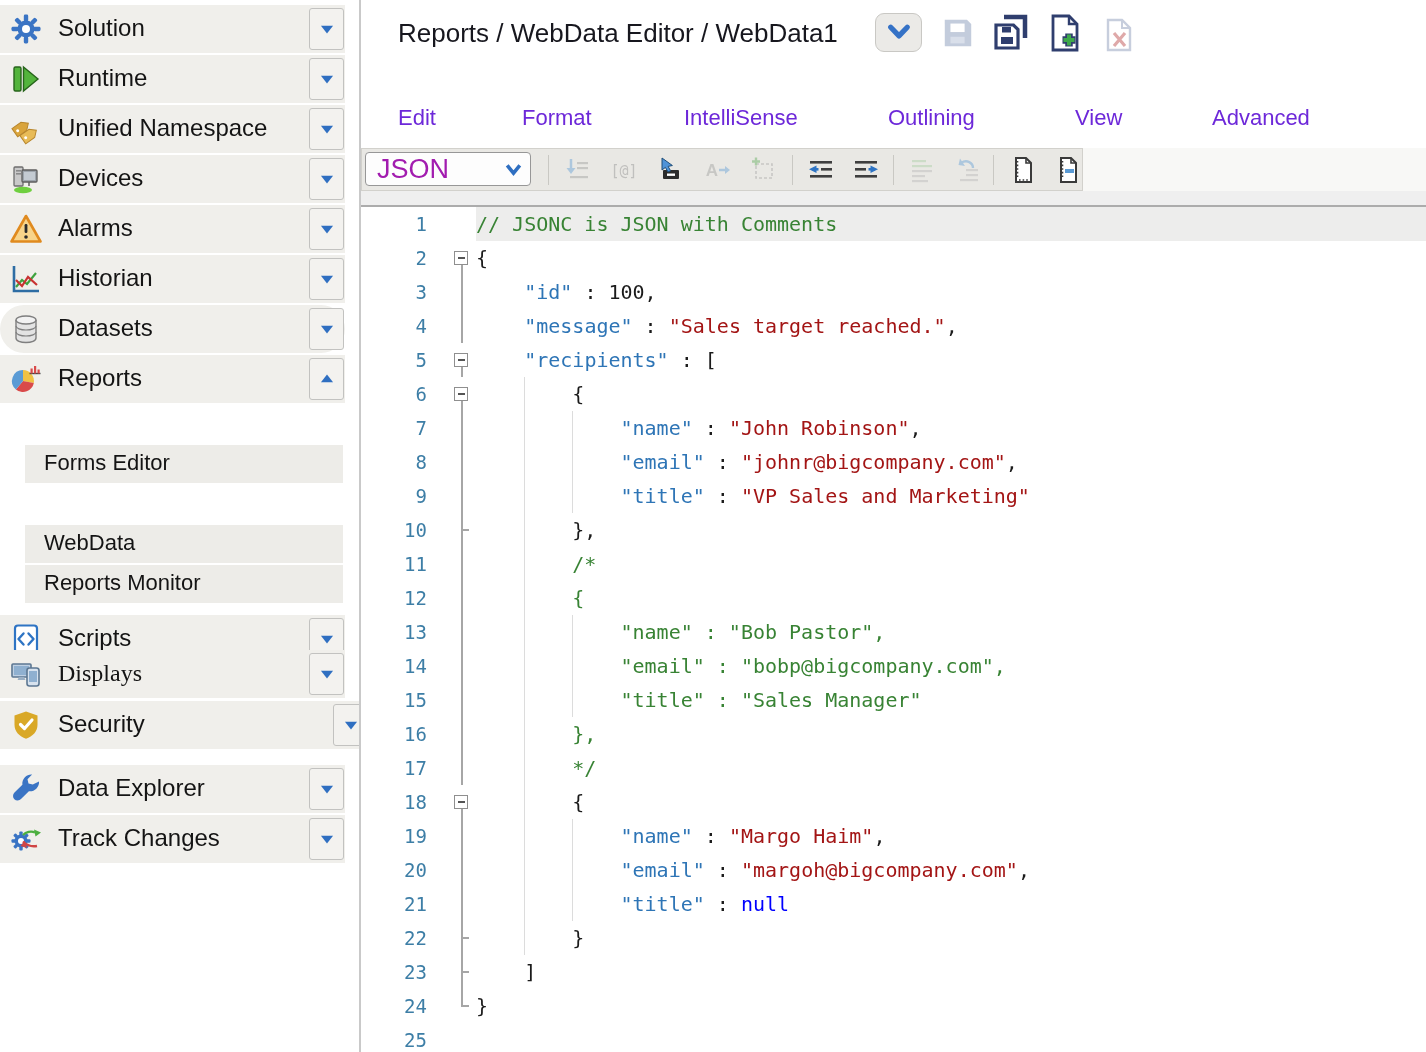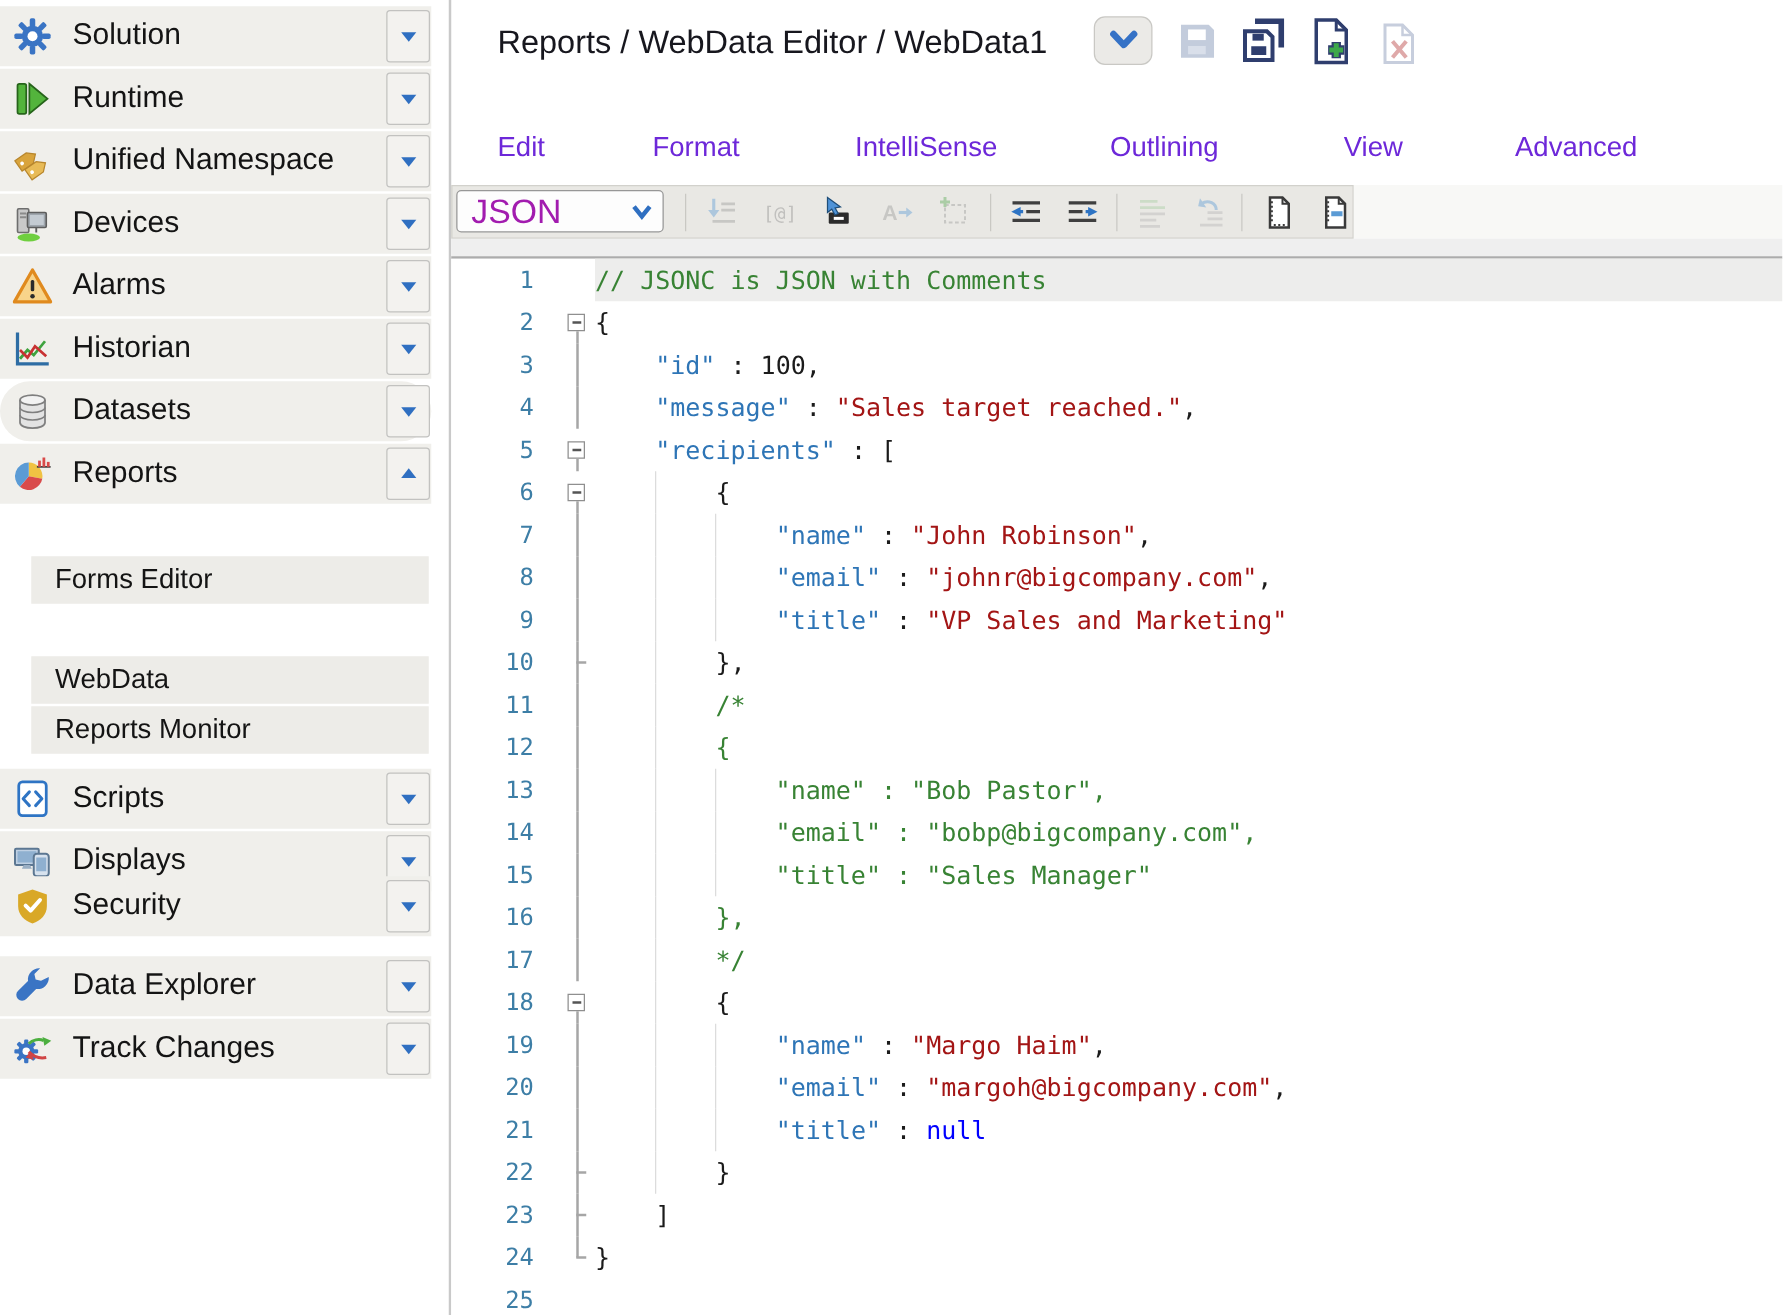--- a/index.html
+++ b/index.html
@@ -222,36 +222,36 @@
             <rect x="5" y="2.5" width="22" height="27" rx="3" fill="#fff" stroke="#2E74C4" stroke-width="2.2"></rect>
             <path d="M13.5 10.5L8.5 16l5 5.5M18.5 10.5l5 5.5-5 5.5" fill="none" stroke="#2E74C4" stroke-width="2.4" stroke-linecap="round" stroke-linejoin="round"></path>
           </svg></span>
         <span class="s-label">Scripts</span>
         <button class="dd-small">
           <svg viewBox="0 0 20 20">
             <path d="M4.5 7h11L10 14z" fill="#2F6FC1"></path>
           </svg>
         </button>
       </div>
-      <div class="side-row" style="top: 665px;">
+      <div class="side-row" style="top: 650px; font-family: Liberation Serif, serif;">
         <span class="s-icon"><svg viewBox="0 0 32 32">
             <rect x="2" y="6" width="19" height="13" rx="1" fill="#BFD0E3" stroke="#5C7792" stroke-width="1.6"></rect>
             <rect x="4" y="8" width="15" height="9" fill="#8FB0D0"></rect>
             <path d="M9 19l-1.5 3h8L14 19" fill="#9AAFC4"></path>
             <rect x="17" y="10" width="12" height="18" rx="2.5" fill="#D7E2EE" stroke="#5C7792" stroke-width="1.6"></rect>
             <rect x="19" y="13" width="8" height="11" fill="#8FB0D0"></rect>
           </svg></span>
         <span class="s-label">Displays</span>
         <button class="dd-small">
           <svg viewBox="0 0 20 20">
             <path d="M4.5 7h11L10 14z" fill="#2F6FC1"></path>
           </svg>
         </button>
       </div>
-      <div class="side-row" style="top: 701px;">
+      <div class="side-row" style="top: 701px; padding-left: 24px;">
         <span class="s-icon"><svg viewBox="0 0 32 32">
             <path d="M16 2.5l11.5 4v9.2c0 7-4.8 11.6-11.5 14-6.7-2.4-11.5-7-11.5-14V6.5z" fill="#D9A827"></path>
             <path d="M10.5 15.5l4 4 7.5-8.5" fill="none" stroke="#fff" stroke-width="3.2" stroke-linecap="round" stroke-linejoin="round"></path>
           </svg></span>
         <span class="s-label">Security</span>
         <button class="dd-small">
           <svg viewBox="0 0 20 20">
             <path d="M4.5 7h11L10 14z" fill="#2F6FC1"></path>
           </svg>
         </button>

